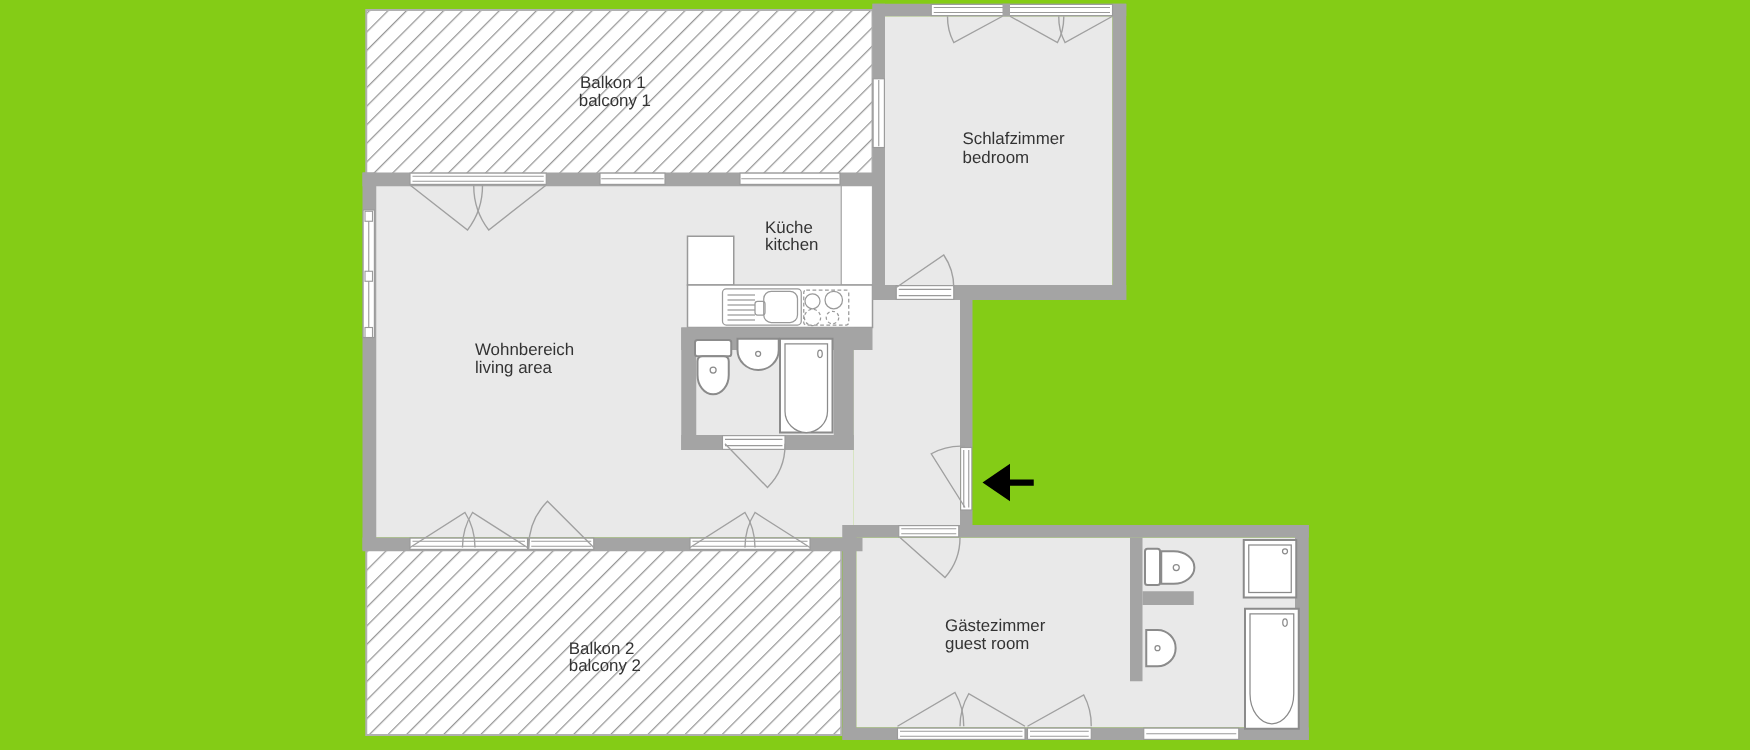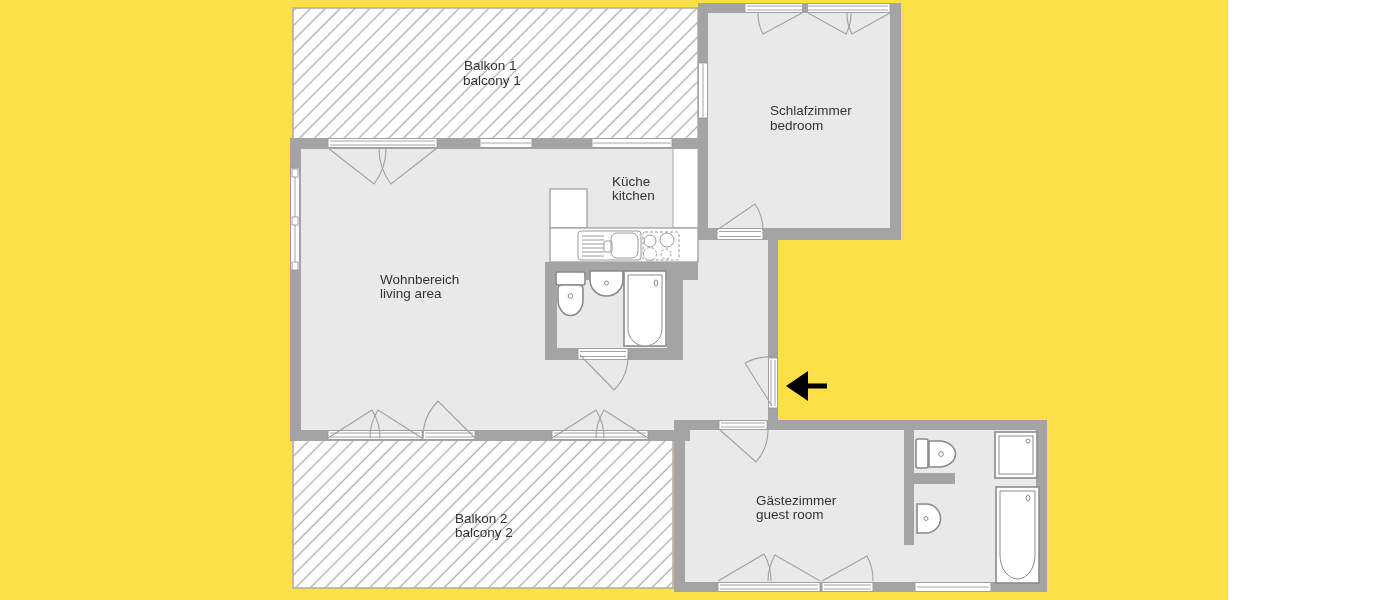--- a/index.html
+++ b/index.html
@@ -1,16 +1,16 @@
 <!DOCTYPE html>
 <html><head>
 <meta charset="utf-8">
 <style>
   html,body{margin:0;padding:0;background:#ffffff;}
-  .plan-wrap{width:1228px;height:600px;position:relative;background:#fde047;overflow:hidden;}
+  .plan-wrap{width:1400px;height:600px;position:relative;background:#84cc16;overflow:hidden;}
   svg{display:block;}
   .room-label{font-family:"Liberation Sans","DejaVu Sans",sans-serif;font-size:13.5px;fill:#333333;}
 </style>
 </head>
 <body>
 
 <div class="plan-wrap">
 <svg width="1400" height="600" viewBox="0 0 1400 600">
   <defs>
     <pattern id="hatch" width="10.5" height="10.5" patternUnits="userSpaceOnUse" patternTransform="rotate(45)">

